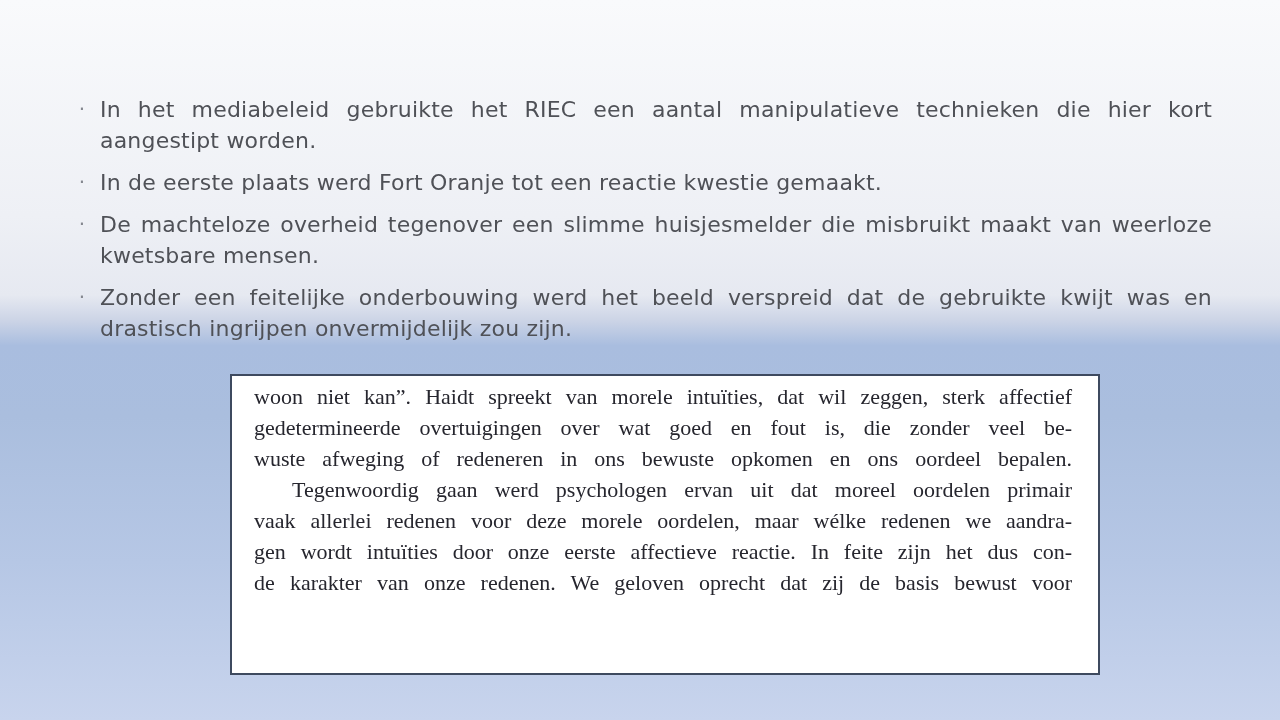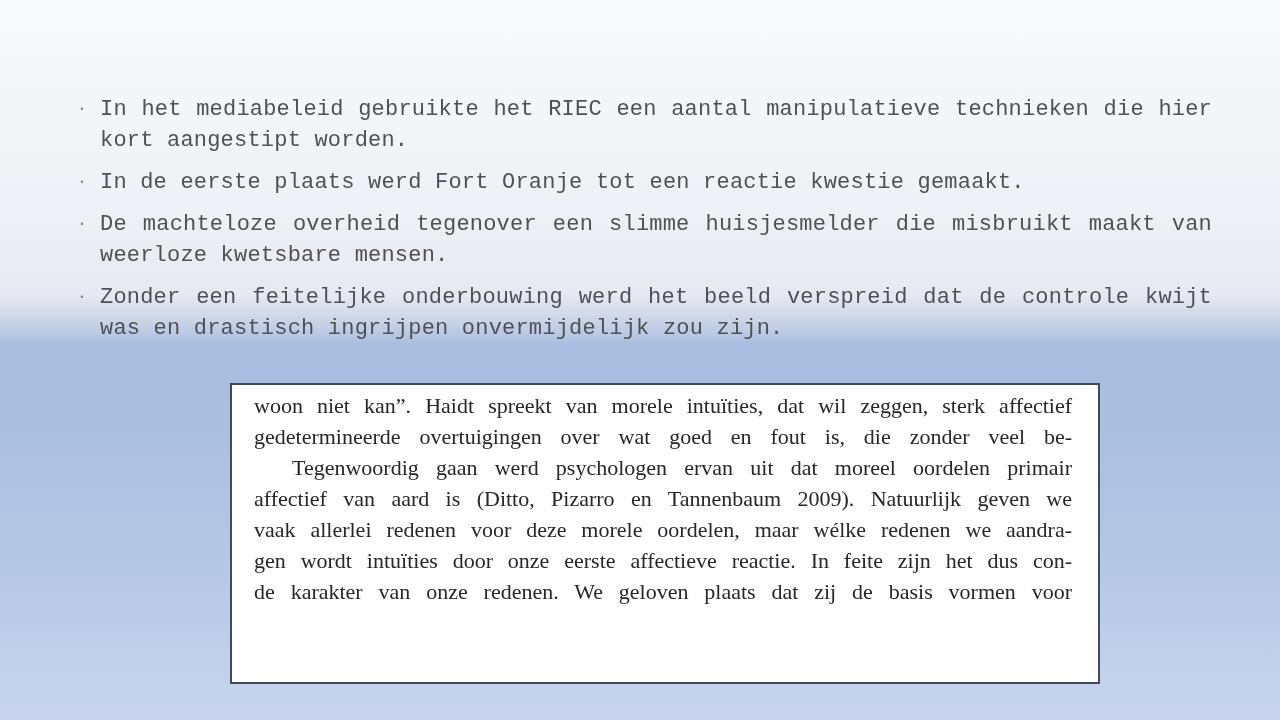--- a/index.html
+++ b/index.html
@@ -45,26 +45,25 @@
     color: #84878f;
     text-align: center;
   }
   .btext {
     display: block;
     font-size: 22px;
     line-height: 31px;
     color: #4f5157;
     text-align: justify;
     letter-spacing: 0.2px;
-    font-family: Liberation Mono, monospace;
   }
   .excerpt {
     position: absolute;
     left: 230px;
-    top: 383px;
+    top: 374px;
     width: 818px;
     height: 284px;
     background: #ffffff;
     border: 2px solid #3e4a5f;
     padding: 5px 26px 8px 22px;
     box-sizing: content-box;
     overflow: hidden;
   }
   .xline {
     font-family: "Liberation Serif", "DejaVu Serif", serif;
@@ -92,27 +91,27 @@
     <li>
       <span class="marker">·</span>
       <span class="btext">In de eerste plaats werd Fort Oranje tot een reactie kwestie gemaakt.</span>
     </li>
     <li>
       <span class="marker">·</span>
       <span class="btext">De machteloze overheid tegenover een slimme huisjesmelder die misbruikt maakt van weerloze kwetsbare mensen.</span>
     </li>
     <li>
       <span class="marker">·</span>
-      <span class="btext">Zonder een feitelijke onderbouwing werd het beeld verspreid dat de controle kwijt was en drastisch ingrijpen onvermijdelijk zou zijn.</span>
+      <span class="btext">Zonder een feitelijke onderbouwing werd het beeld verspreid dat de gebruikte kwijt was en drastisch ingrijpen onvermijdelijk zou zijn.</span>
     </li>
   </ul>
 
   <div class="excerpt">
     <div class="xline">woon niet kan”. Haidt spreekt van morele intuïties, dat wil zeggen, sterk affectief</div>
     <div class="xline">gedetermineerde overtuigingen over wat goed en fout is, die zonder veel be-</div>
+    <div class="xline">wuste afweging of redeneren in ons bewuste opkomen en ons oordeel bepalen.</div>
     <div class="xline indent">Tegenwoordig gaan werd psychologen ervan uit dat moreel oordelen primair</div>
-    <div class="xline">affectief van aard is (Ditto, Pizarro en Tannenbaum 2009). Natuurlijk geven we</div>
     <div class="xline">vaak allerlei redenen voor deze morele oordelen, maar wélke redenen we aandra-</div>
     <div class="xline">gen wordt intuïties door onze eerste affectieve reactie. In feite zijn het dus con-</div>
-    <div class="xline">de karakter van onze redenen. We geloven plaats dat zij de basis vormen voor</div>
+    <div class="xline">de karakter van onze redenen. We geloven oprecht dat zij de basis bewust voor</div>
   </div>
 
 </div>
 
 </body></html>

